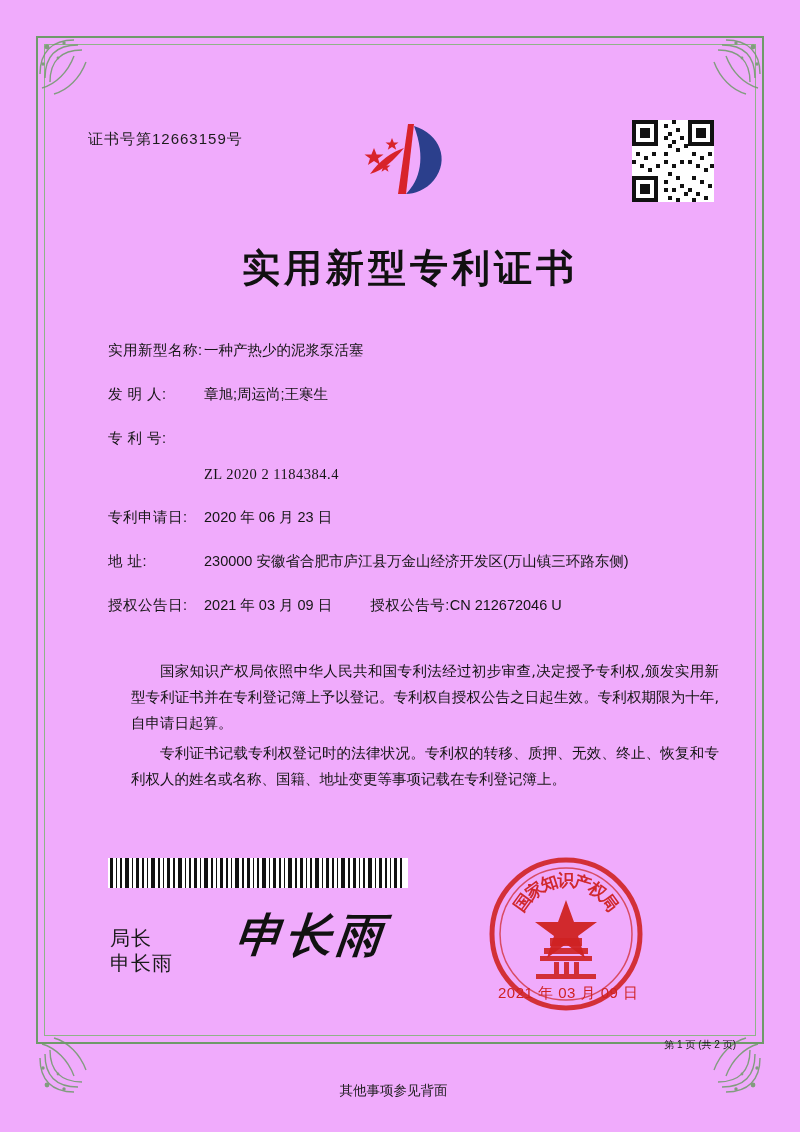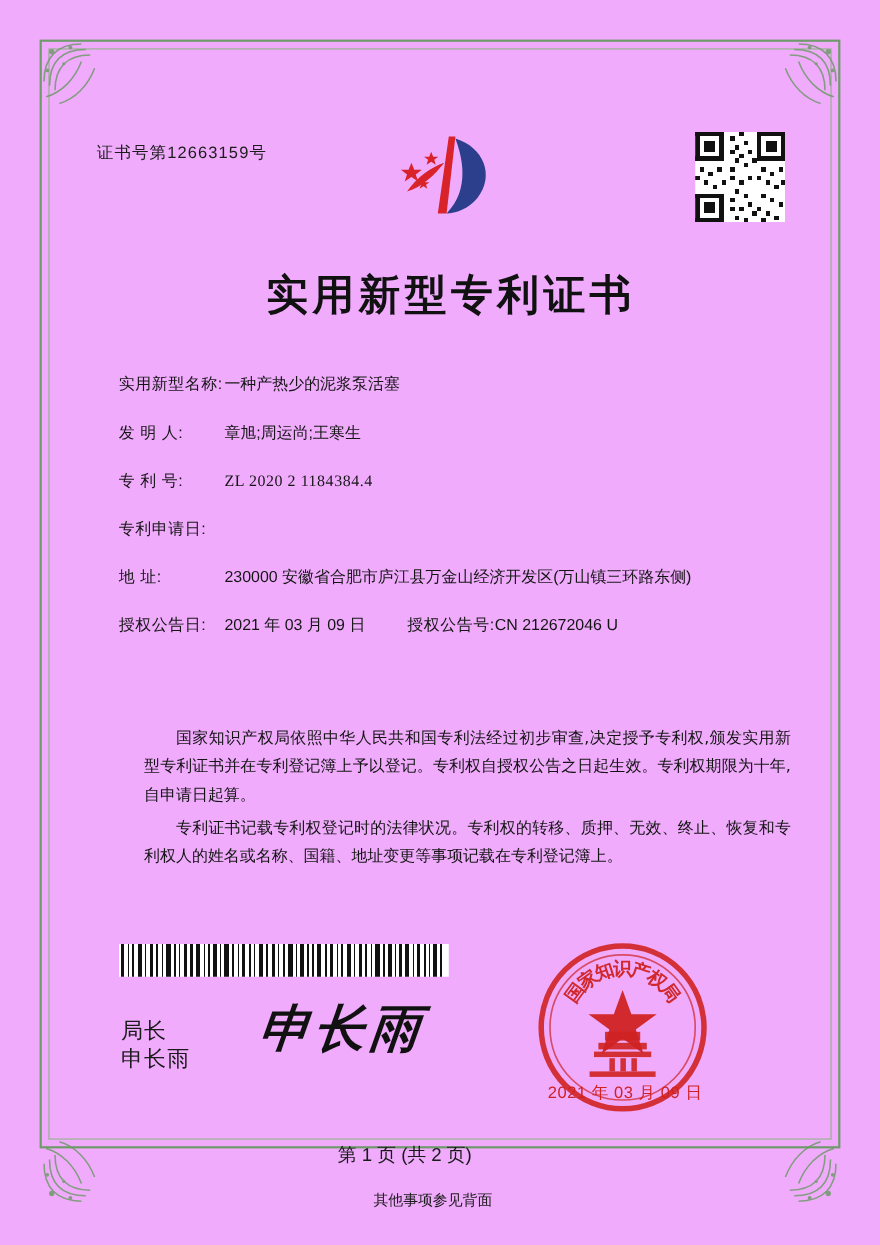--- a/index.html
+++ b/index.html
@@ -109,20 +109,21 @@
     flex: 0 0 96px;
     white-space: nowrap;
     letter-spacing: 0.5px;
   }
   .row .val {
     flex: 1;
   }
   .row .val.mono {
     font-family: "Liberation Serif", serif;
     letter-spacing: 0.5px;
+    margin-top: 36px;
   }
   .row.inline2 {
     display: flex;
   }
   .grp2 {
     display: flex;
     align-items: flex-start;
     margin-left: 38px;
   }
   .grp2 .lbl2 {
@@ -195,22 +196,22 @@
     color: #cf2222;
     letter-spacing: 0.5px;
   }
 
   
   .page-num {
     position: absolute;
     left: 0;
     top: 1038px;
     width: 736px;
-    text-align: center;
-    font-size: 17px;
+    text-align: right;
+    font-size: 10px;
     color: #1a1a1a;
   }
   .footer-note {
     position: absolute;
     left: 0;
     top: 1082px;
     width: 787px;
     text-align: center;
     font-size: 13.5px;
     color: #1a1a1a;
@@ -389,20 +390,21 @@
       <div class="val">章旭;周运尚;王寒生</div>
     </div>
 
     <div class="row">
       <div class="lbl">专 利 号:</div>
       <div class="val mono">ZL 2020 2 1184384.4</div>
     </div>
 
     <div class="row">
       <div class="lbl">专利申请日:</div>
+      <div class="val">2020 年 06 月 23 日</div>
     </div>
 
 
     <div class="row">
       <div class="lbl">地 址:</div>
       <div class="val">230000 安徽省合肥市庐江县万金山经济开发区(万山镇三环路东侧)</div>
     </div>
 
     <div class="row inline2">
       <div class="lbl">授权公告日:</div>

